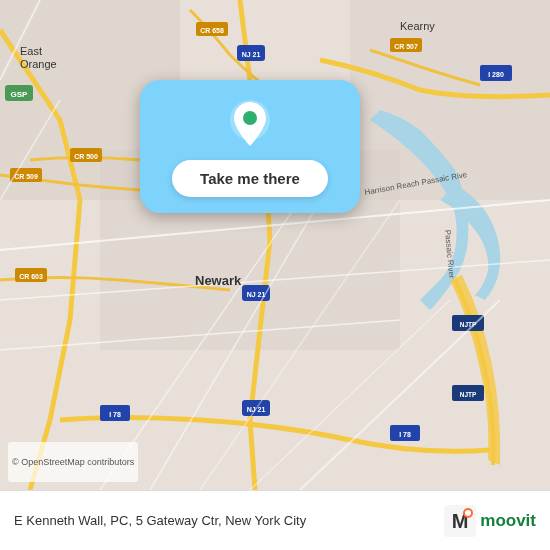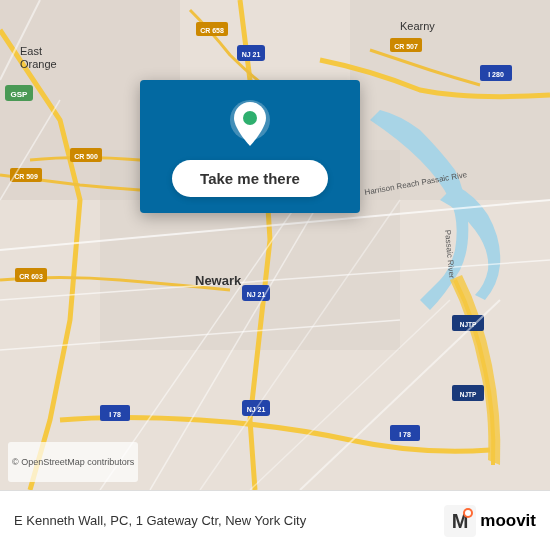--- a/index.html
+++ b/index.html
@@ -25,22 +25,22 @@
       top: 0; left: 0;
       width: 100%; height: 100%;
     }
 
     
     .location-card {
       position: absolute;
       top: 80px;
       left: 140px;
       width: 220px;
-      background: #0369a1;
-      border-radius: 4px;
+      background: #7dd3fc;
+      border-radius: 20px;
       display: flex;
       flex-direction: column;
       align-items: center;
       padding: 18px 20px 16px;
       box-shadow: 0 4px 16px rgba(0,0,0,0.3);
     }
 
     .pin-icon {
       width: 52px;
       height: 52px;
@@ -209,27 +209,27 @@
     </svg>
     <button class="take-me-btn">Take me there</button>
   </div>
 
   <div class="osm-attr">
     <span>© OpenStreetMap contributors</span>
   </div>
 </div>
 
 <div class="bottom-bar">
-  <span class="address-text">E Kenneth Wall, PC, 1 Gateway Ctr, New York City</span>
+  <span class="address-text">E Kenneth Wall, PC, 5 Gateway Ctr, New York City</span>
 
   <div class="moovit-logo">
 
     <svg class="moovit-m" viewBox="0 0 32 32" xmlns="http://www.w3.org/2000/svg">
       <rect width="32" height="32" rx="4" fill="#f5f5f5"></rect>
 
       <text x="16" y="23" text-anchor="middle" font-size="20" font-weight="900" fill="#333" font-family="Arial">M</text>
 
       <circle cx="24" cy="8" r="5" fill="#ff6b35"></circle>
       <circle cx="24" cy="8" r="3" fill="white"></circle>
     </svg>
-    <span style="font-size:17px; font-weight:700; color:#000000;">moovit</span>
+    <span style="font-size:17px; font-weight:700; color:#15803d;">moovit</span>
   </div>
 </div>
 
 </body></html>

